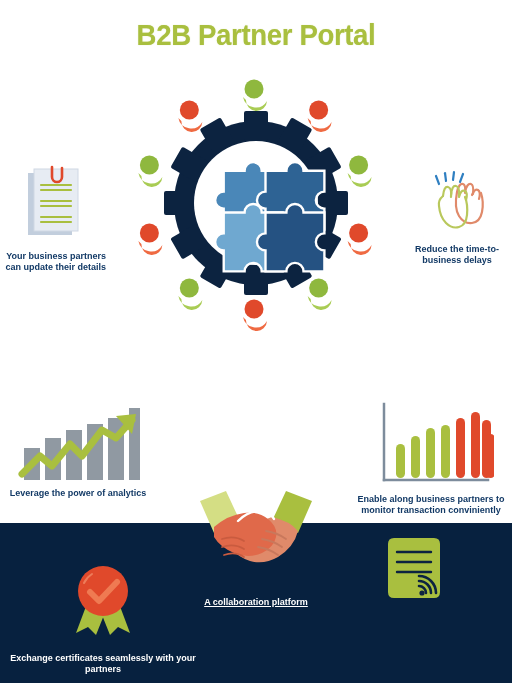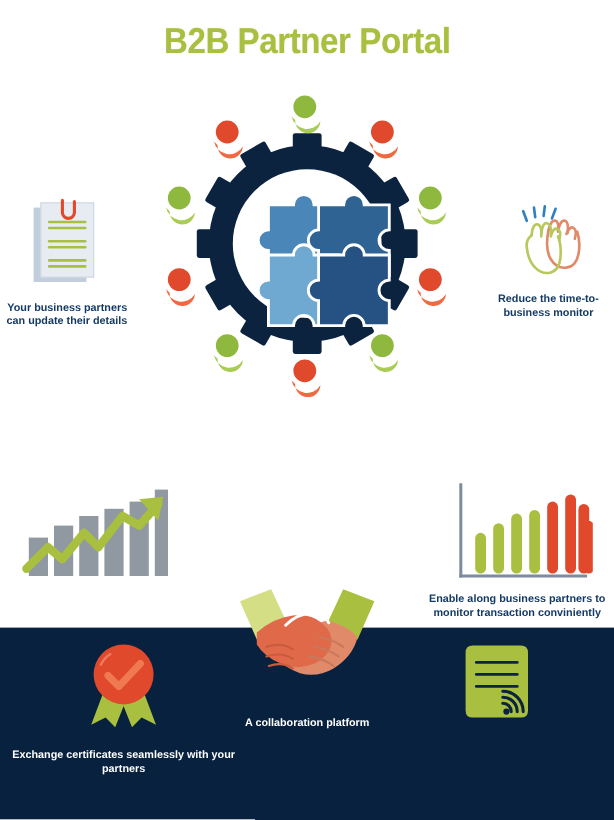--- a/index.html
+++ b/index.html
@@ -72,24 +72,24 @@
     justify-content: center;
     align-items: flex-end;
   }
 
   
   #feat-update     { left: 2px;   top: 163px; width: 104px; text-align: right; }
   #feat-delays     { left: 404px; top: 168px; width: 106px; }
   #feat-analytics  { left: 8px;   top: 400px; width: 140px; }
   #feat-monitor    { left: 352px; top: 398px; width: 158px; }
   #feat-collab     { left: 188px; top: 487px; width: 136px; }
-  #feat-cert       { left: 8px;   top: 532px; width: 190px; text-align: center; }
+  #feat-cert       { left: 8px;   top: 561px; width: 190px; text-align: center; }
   #feat-live       { left: 318px; top: 536px; width: 192px; }
 
-  #feat-collab .caption { margin-top: 18px; }
+  #feat-collab .caption { margin-top: 18px; text-decoration: underline; }
   #feat-cert .caption   { margin-top: 16px; }
   #feat-live .caption   { margin-top: 12px; }
 </style>
 </head>
 <body>
 
 <div id="page-title">B2B Partner Portal</div>
 
 <div id="navy-band"></div>
 
@@ -238,38 +238,39 @@
         <path d="M36 24 q-3 16 2 24 q5 8 13 7 q8 -1 10 -11 q2 -10 -1 -19"></path>
       </g>
       <g fill="none" stroke="#b9c85c" stroke-width="2.2" stroke-linejoin="round" stroke-linecap="round">
         <path d="M22 28 q1 -10 5 -9 q4 1 3 10"></path>
         <path d="M30 27 q1 -10 5 -9 q4 1 3 10"></path>
         <path d="M38 29 q2 -8 6 -6 q3 2 1 9"></path>
         <path d="M22 28 q-5 4 -4 10 q1 11 7 17 q6 6 13 4 q7 -2 8 -12 q1 -11 -2 -18"></path>
       </g>
     </svg>
   </div>
-  <div class="caption">Reduce the time-to-business monitor</div>
+  <div class="caption">Reduce the time-to-business delays</div>
 </div>
 
 <div class="feature" id="feat-analytics">
   <div class="icon-wrap">
     <svg width="124" height="84" viewBox="0 0 124 84" aria-hidden="true">
       <g fill="#9099a2">
         <rect x="8" y="48" width="16" height="32"></rect>
         <rect x="29" y="38" width="16" height="42"></rect>
         <rect x="50" y="30" width="16" height="50"></rect>
         <rect x="71" y="24" width="16" height="56"></rect>
         <rect x="92" y="18" width="16" height="62"></rect>
         <rect x="113" y="8" width="11" height="72"></rect>
       </g>
       <path d="M6 74 L24 56 L36 66 L54 44 L66 56 L86 30 L100 38 L116 20" fill="none" stroke="#a9bf3f" stroke-width="7" stroke-linejoin="round" stroke-linecap="round"></path>
       <path d="M100 16 L120 14 L116 34 Z" fill="#a9bf3f"></path>
     </svg>
   </div>
+  <div class="caption">Leverage the power of analytics</div>
 </div>
 
 <div class="feature" id="feat-monitor">
   <div class="icon-wrap">
     <svg width="126" height="92" viewBox="0 0 126 92" aria-hidden="true">
       <g stroke="#7d8c9c" stroke-width="2.5" stroke-linecap="square">
         <line x1="16" y1="6" x2="16" y2="82"></line>
         <line x1="16" y1="82" x2="120" y2="82"></line>
       </g>
       <g>

